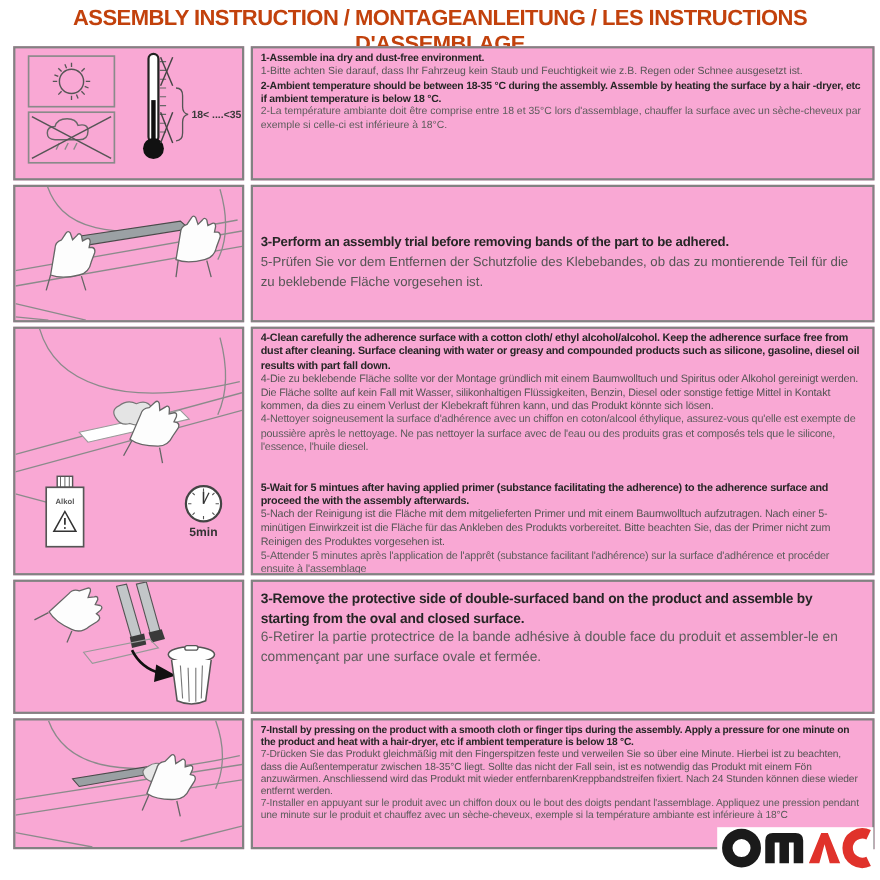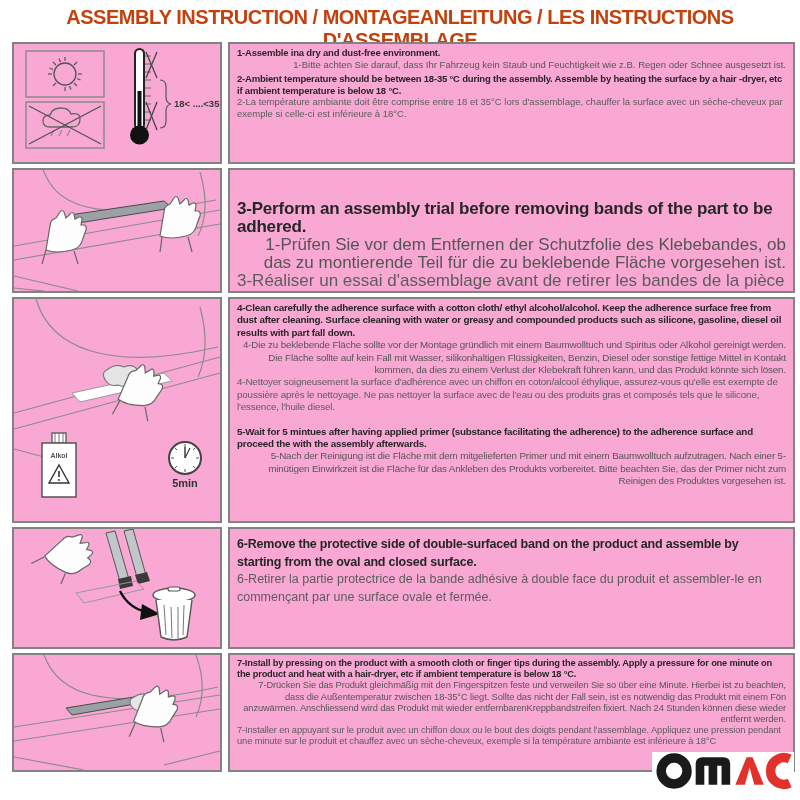--- a/index.html
+++ b/index.html
@@ -7,28 +7,28 @@
         font-family:"Liberation Sans",sans-serif;}
   .title{position:absolute;top:6px;left:0;width:800px;text-align:center;
          font-size:20px;font-weight:700;letter-spacing:-0.5px;color:#c2410c;margin:0;}
   .table{position:absolute;left:12px;top:42px;width:783px;}
   .row{display:flex;gap:6px;margin-bottom:4px;}
   .cell{border:2px solid #828282;box-sizing:border-box;background:#f9a8d4;}
   .illus{width:210px;flex:0 0 210px;overflow:hidden;}
   .txt{flex:1;padding:3px 7px;overflow:hidden;}
   .r1{height:122px;} .r2{height:125px;} .r3{height:226px;} .r4{height:122px;} .r5{height:119px;}
   .r1 .txt{font-size:9.5px;line-height:11.6px;}
-  .r2 .txt{font-size:17px;line-height:18px;padding-top:30px;}
+  .r2 .txt{font-size:12px;line-height:18px;padding-top:41px;}
   .r3 .txt{font-size:9.8px;line-height:12.4px;letter-spacing:-0.15px;}
   .r4 .txt{font-size:12.5px;line-height:17.5px;padding-top:7px;}
   .r5 .txt{font-size:9.3px;line-height:11.2px;letter-spacing:-0.1px;}
   p{margin:0;}
   .en{font-weight:700;color:#262626;letter-spacing:-0.2px;}
-  .de{color:#555;text-align:right;} .fr{color:#5c5c5c;}
-  .step2{margin-top:3px;} .r3 .step2{margin-top:12px;}
+  .de{color:#555;} .fr{color:#5c5c5c;}
+  .step2{margin-top:3px;} .r3 .step2{margin-top:24px;}
   svg{display:block;}
   .logo{position:absolute;top:752px;right:6px;width:138px;height:44px;background:#fff;padding-left:4px;}
 </style>
 </head>
 <body>
 
 <div class="page">
 
   <h1 class="title">ASSEMBLY INSTRUCTION / MONTAGEANLEITUNG / LES INSTRUCTIONS D'ASSEMBLAGE</h1>
 
@@ -119,22 +119,21 @@
             <path d="M6,40 L2,54 M34,41 L38,54" stroke="#666" stroke-width="1.2" fill="none"></path>
           </g>
           <g transform="translate(140,26)">
             <path d="M6,40 L10,16 Q10,10 16,8 L20,2 Q22,-1 24,2 L26,8 L30,4 Q32,1 34,4 L35,9 L39,7 Q42,6 42,10 L41,15 L44,15 Q47,16 46,20 L43,28 Q41,38 32,40 Q16,44 6,40 Z" fill="#fdfdfd" stroke="#666" stroke-width="1.2"></path>
             <path d="M8,41 L6,56 M34,41 L38,56" stroke="#666" stroke-width="1.2" fill="none"></path>
           </g>
         </svg>
       </div>
       <div class="cell txt">
         <p class="en">3-Perform an assembly trial before removing bands of the part to be adhered.</p>
-        <p class="de">1-Prüfen Sie vor dem Entfernen der Schutzfolie des Klebebandes, ob das zu montierende Teil für die zu beklebende Fläche vorgesehen ist.</p>
-        <p class="fr">3-Réaliser un essai d'assemblage avant de retirer les bandes de la pièce à coller</p>
+        <p class="de">5-Prüfen Sie vor dem Entfernen der Schutzfolie des Klebebandes, ob das zu montierende Teil für die zu beklebende Fläche vorgesehen ist.</p>
       </div>
     </div>
 
     <div class="row r3">
       <div class="cell illus">
         <svg viewBox="0 0 206 222" width="206" height="222">
           <g fill="none" stroke="#8b8b8b" stroke-width="1.2">
             <path d="M22,0 C36,48 92,74 204,48"></path>
             <path d="M186,8 C193,34 193,58 184,78"></path>
             <path d="M0,114 L206,58"></path>
@@ -177,20 +176,21 @@
             <text x="17" y="46" font-size="11" font-weight="bold" fill="#333" text-anchor="middle">5min</text>
           </g>
         </svg>
       </div>
       <div class="cell txt">
         <p class="en">4-Clean carefully the adherence surface with a cotton cloth/ ethyl alcohol/alcohol. Keep the adherence surface free from dust after cleaning. Surface cleaning with water or greasy and compounded products such as silicone, gasoline, diesel oil results with part fall down.</p>
         <p class="de">4-Die zu beklebende Fläche sollte vor der Montage gründlich mit einem Baumwolltuch und Spiritus oder Alkohol gereinigt werden. Die Fläche sollte auf kein Fall mit Wasser, silikonhaltigen Flüssigkeiten, Benzin, Diesel oder sonstige fettige Mittel in Kontakt kommen, da dies zu einem Verlust der Klebekraft führen kann, und das Produkt könnte sich lösen.</p>
         <p class="fr">4-Nettoyer soigneusement la surface d'adhérence avec un chiffon en coton/alcool éthylique, assurez-vous qu'elle est exempte de poussière après le nettoyage. Ne pas nettoyer la surface avec de l'eau ou des produits gras et composés tels que le silicone, l'essence, l'huile diesel.</p>
         <p class="en step2">5-Wait for 5 mintues after having applied primer (substance facilitating the adherence) to the adherence surface and proceed the with the assembly afterwards.</p>
         <p class="de">5-Nach der Reinigung ist die Fläche mit dem mitgelieferten Primer und mit einem Baumwolltuch aufzutragen. Nach einer 5-minütigen Einwirkzeit ist die Fläche für das Ankleben des Produkts vorbereitet. Bitte beachten Sie, das der Primer nicht zum Reinigen des Produktes vorgesehen ist.</p>
+        <p class="fr">5-Attender 5 minutes après l'application de l'apprêt (substance facilitant l'adhérence) sur la surface d'adhérence et procéder ensuite à l'assemblage</p>
       </div>
     </div>
 
     <div class="row r4">
       <div class="cell illus">
         <svg viewBox="0 0 206 118" width="206" height="118">
           <g transform="translate(34,0) rotate(38 20 20)">
             <path d="M6,40 L10,16 Q10,10 16,8 L20,2 Q22,-1 24,2 L26,8 L30,4 Q32,1 34,4 L35,9 L39,7 Q42,6 42,10 L41,15 L44,15 Q47,16 46,20 L43,28 Q41,38 32,40 Q16,44 6,40 Z" fill="#fdfdfd" stroke="#666" stroke-width="1.2"></path>
             <path d="M6,41 L0,54 M33,41 L36,52" stroke="#666" stroke-width="1.2" fill="none"></path>
           </g>
@@ -210,21 +210,21 @@
             <g stroke="#777" stroke-width="1">
               <line x1="14" y1="20" x2="16" y2="50"></line>
                 <line x1="21" y1="22" x2="22" y2="53"></line>
               <line x1="28" y1="22" x2="28" y2="53"></line>
                 <line x1="34" y1="20" x2="33" y2="50"></line>
             </g>
           </g>
         </svg>
       </div>
       <div class="cell txt">
-        <p class="en">6-Remove the protective side of double-surfaced band on the product and assemble by starting from the oval and closed surface.</p>
+        <p class="en">3-Remove the protective side of double-surfaced band on the product and assemble by starting from the oval and closed surface.</p>
         <p class="fr">6-Retirer la partie protectrice de la bande adhésive à double face du produit et assembler-le en commençant par une surface ovale et fermée.</p>
       </div>
     </div>
 
     <div class="row r5">
       <div class="cell illus">
         <svg viewBox="0 0 206 115" width="206" height="115">
           <g fill="none" stroke="#8b8b8b" stroke-width="1.2">
             <path d="M30,0 C44,38 86,58 204,32"></path>
             <path d="M182,0 C190,22 190,44 182,62"></path>

